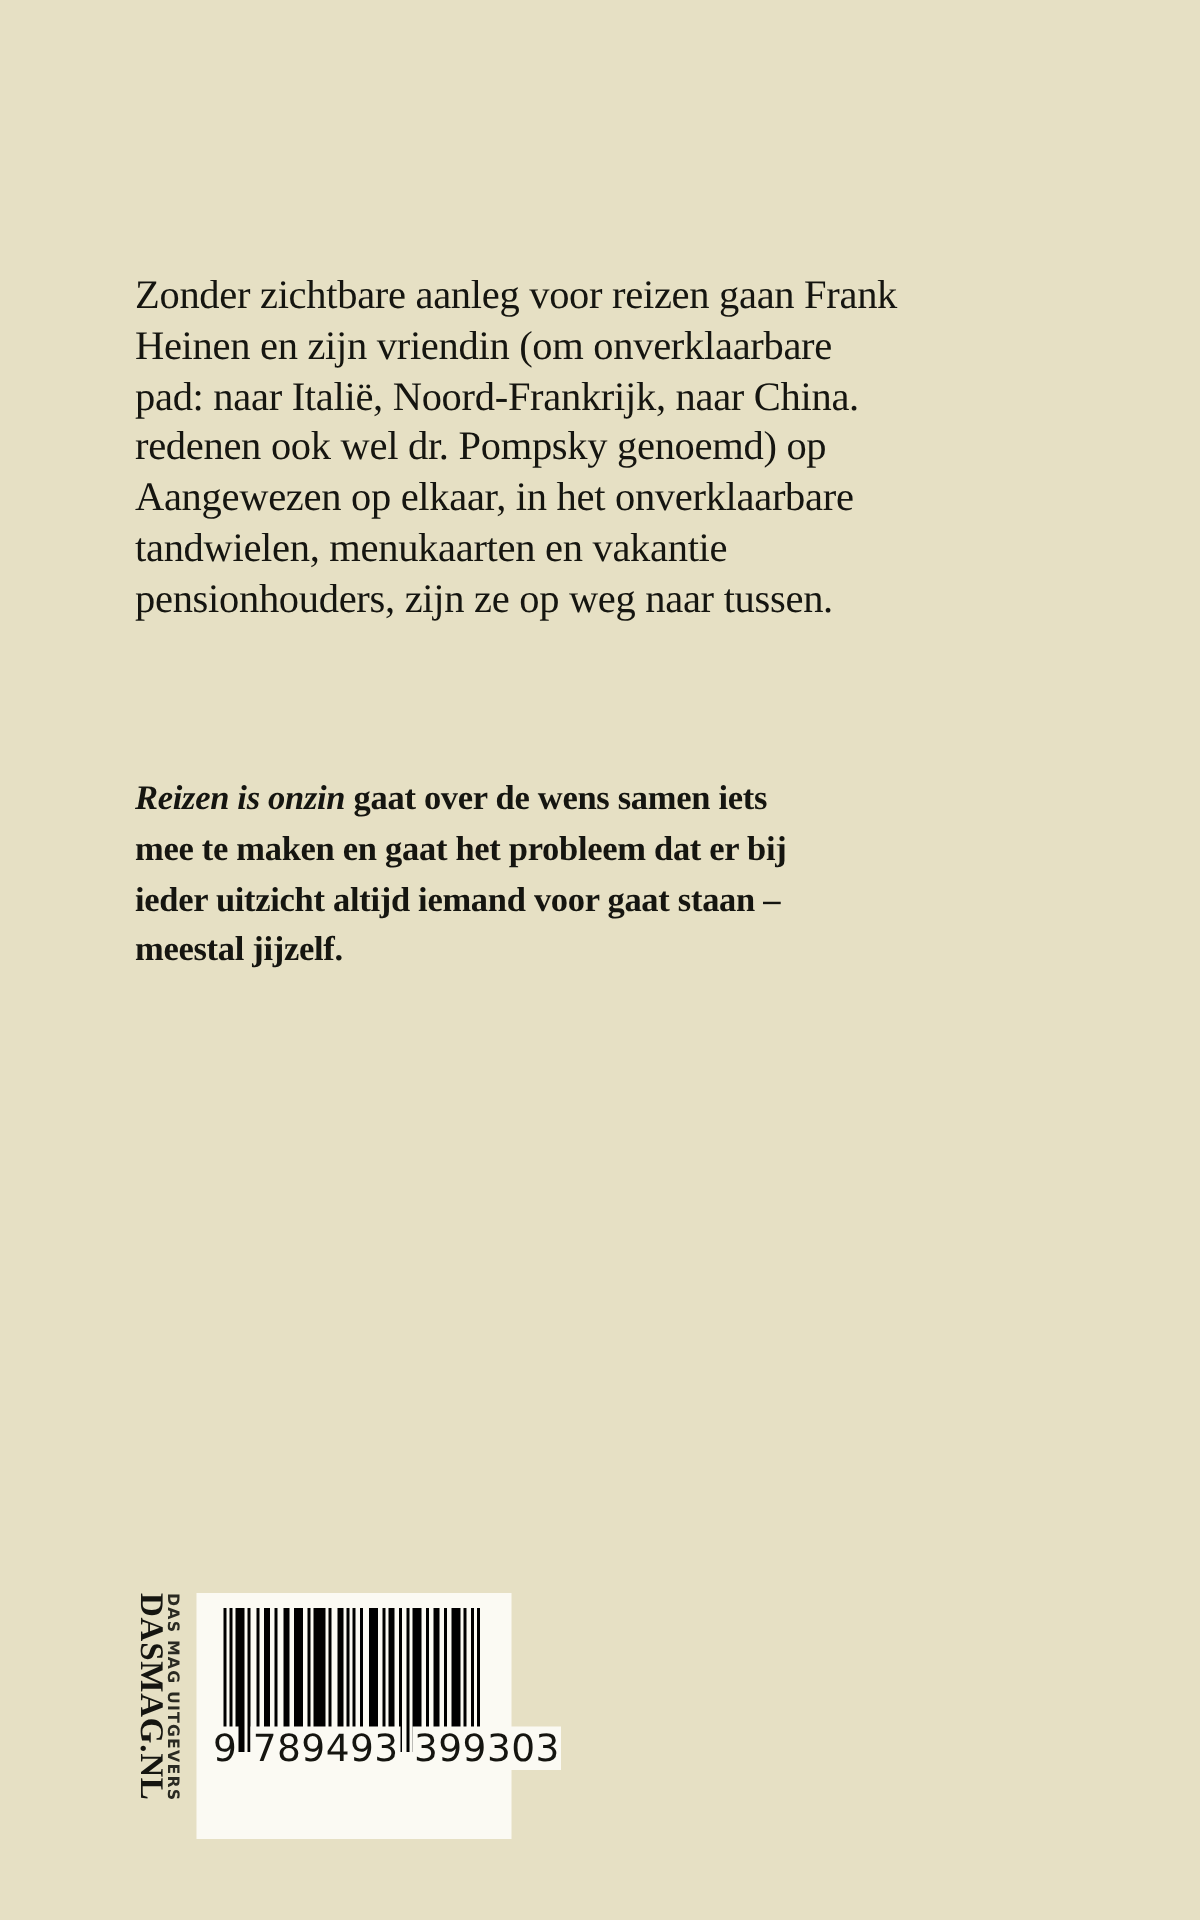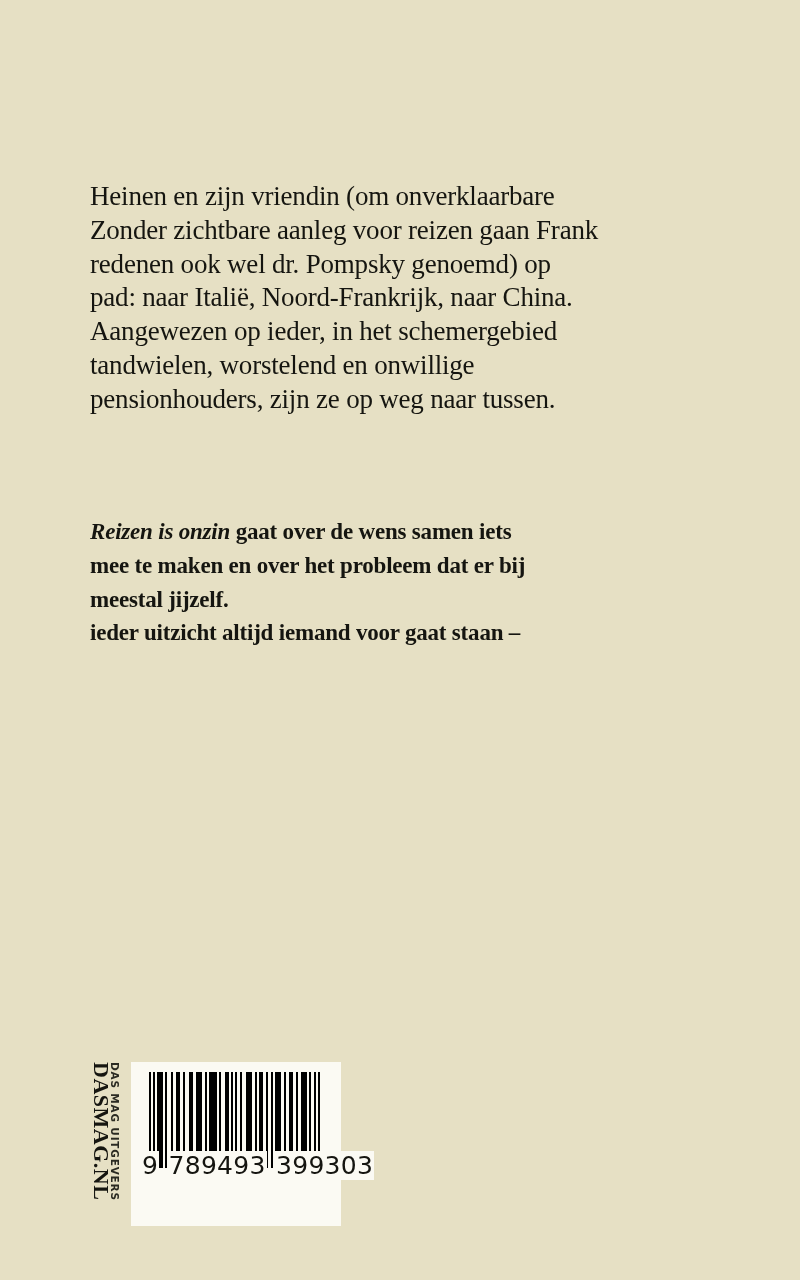--- a/index.html
+++ b/index.html
@@ -39,34 +39,34 @@
     position: absolute; left: 10px; top: 89px;
     font-family: "DejaVu Sans", sans-serif; font-size: 25px; letter-spacing: 0.3px;
     background: transparent; white-space: pre;
   }
   .digits span { background: #fbfaf3; padding: 0 1px; }
 </style>
 </head>
 <body>
 
 <div class="para para1">
+  <span class="line">Zonder zichtbare aanleg voor reizen gaan Frank</span>
   <span class="line">Heinen en zijn vriendin (om onverklaarbare</span>
-  <span class="line">Zonder zichtbare aanleg voor reizen gaan Frank</span>
+  <span class="line">pad: naar Italië, Noord-Frankrijk, naar China.</span>
   <span class="line">redenen ook wel dr. Pompsky genoemd) op</span>
-  <span class="line">pad: naar Italië, Noord-Frankrijk, naar China.</span>
-  <span class="line">Aangewezen op ieder, in het schemergebied</span>
-  <span class="line">tandwielen, worstelend en onwillige</span>
+  <span class="line">Aangewezen op elkaar, in het onverklaarbare</span>
+  <span class="line">tandwielen, menukaarten en vakantie</span>
   <span class="line">pensionhouders, zijn ze op weg naar tussen.</span>
 </div>
 
 <div class="para para2">
   <span class="line"><span class="title">Reizen is onzin</span><span> gaat over de wens samen iets</span></span>
-  <span class="line">mee te maken en over het probleem dat er bij</span>
+  <span class="line">mee te maken en gaat het probleem dat er bij</span>
+  <span class="line">ieder uitzicht altijd iemand voor gaat staan –</span>
   <span class="line">meestal jijzelf.</span>
-  <span class="line">ieder uitzicht altijd iemand voor gaat staan –</span>
 </div>
 
 <div class="publisher">
   <span class="pub-small">DAS MAG UITGEVERS</span>
   <span class="pub-big">DASMAG.NL</span>
 </div>
 
 <div class="barcode">
   <svg class="bars" viewBox="0 0 190 108" preserveAspectRatio="none">
     <g fill="#000">

